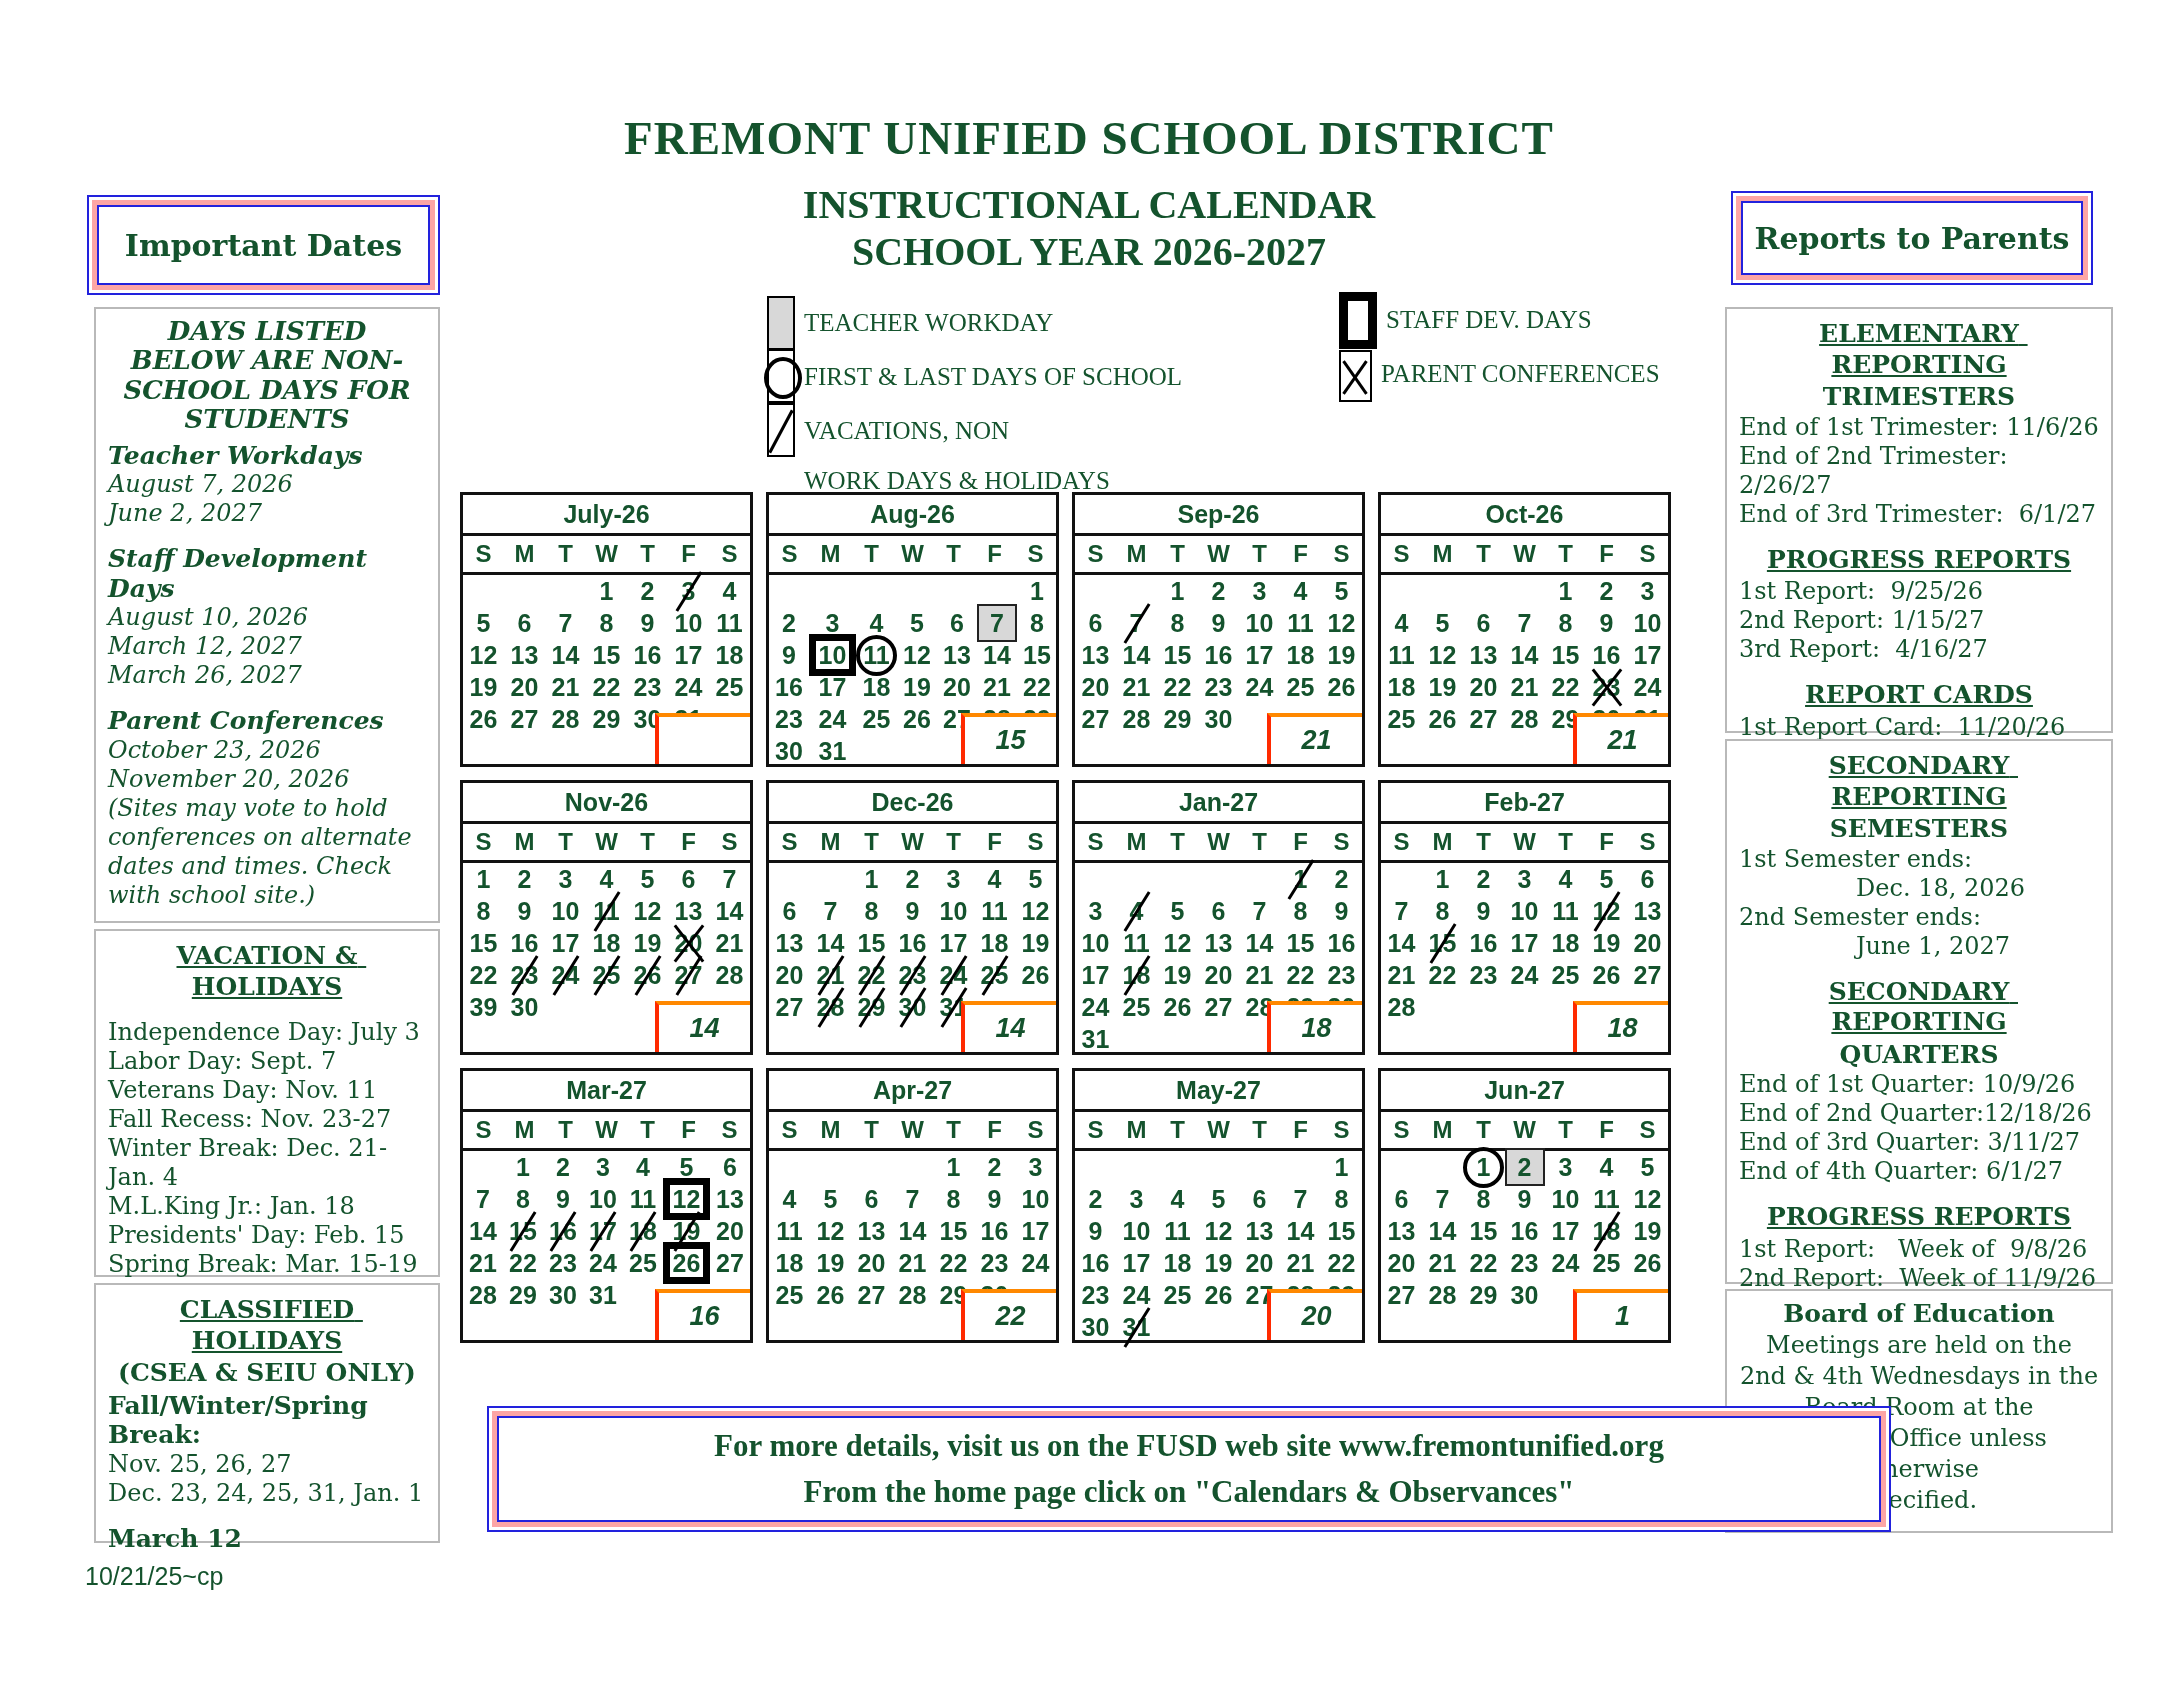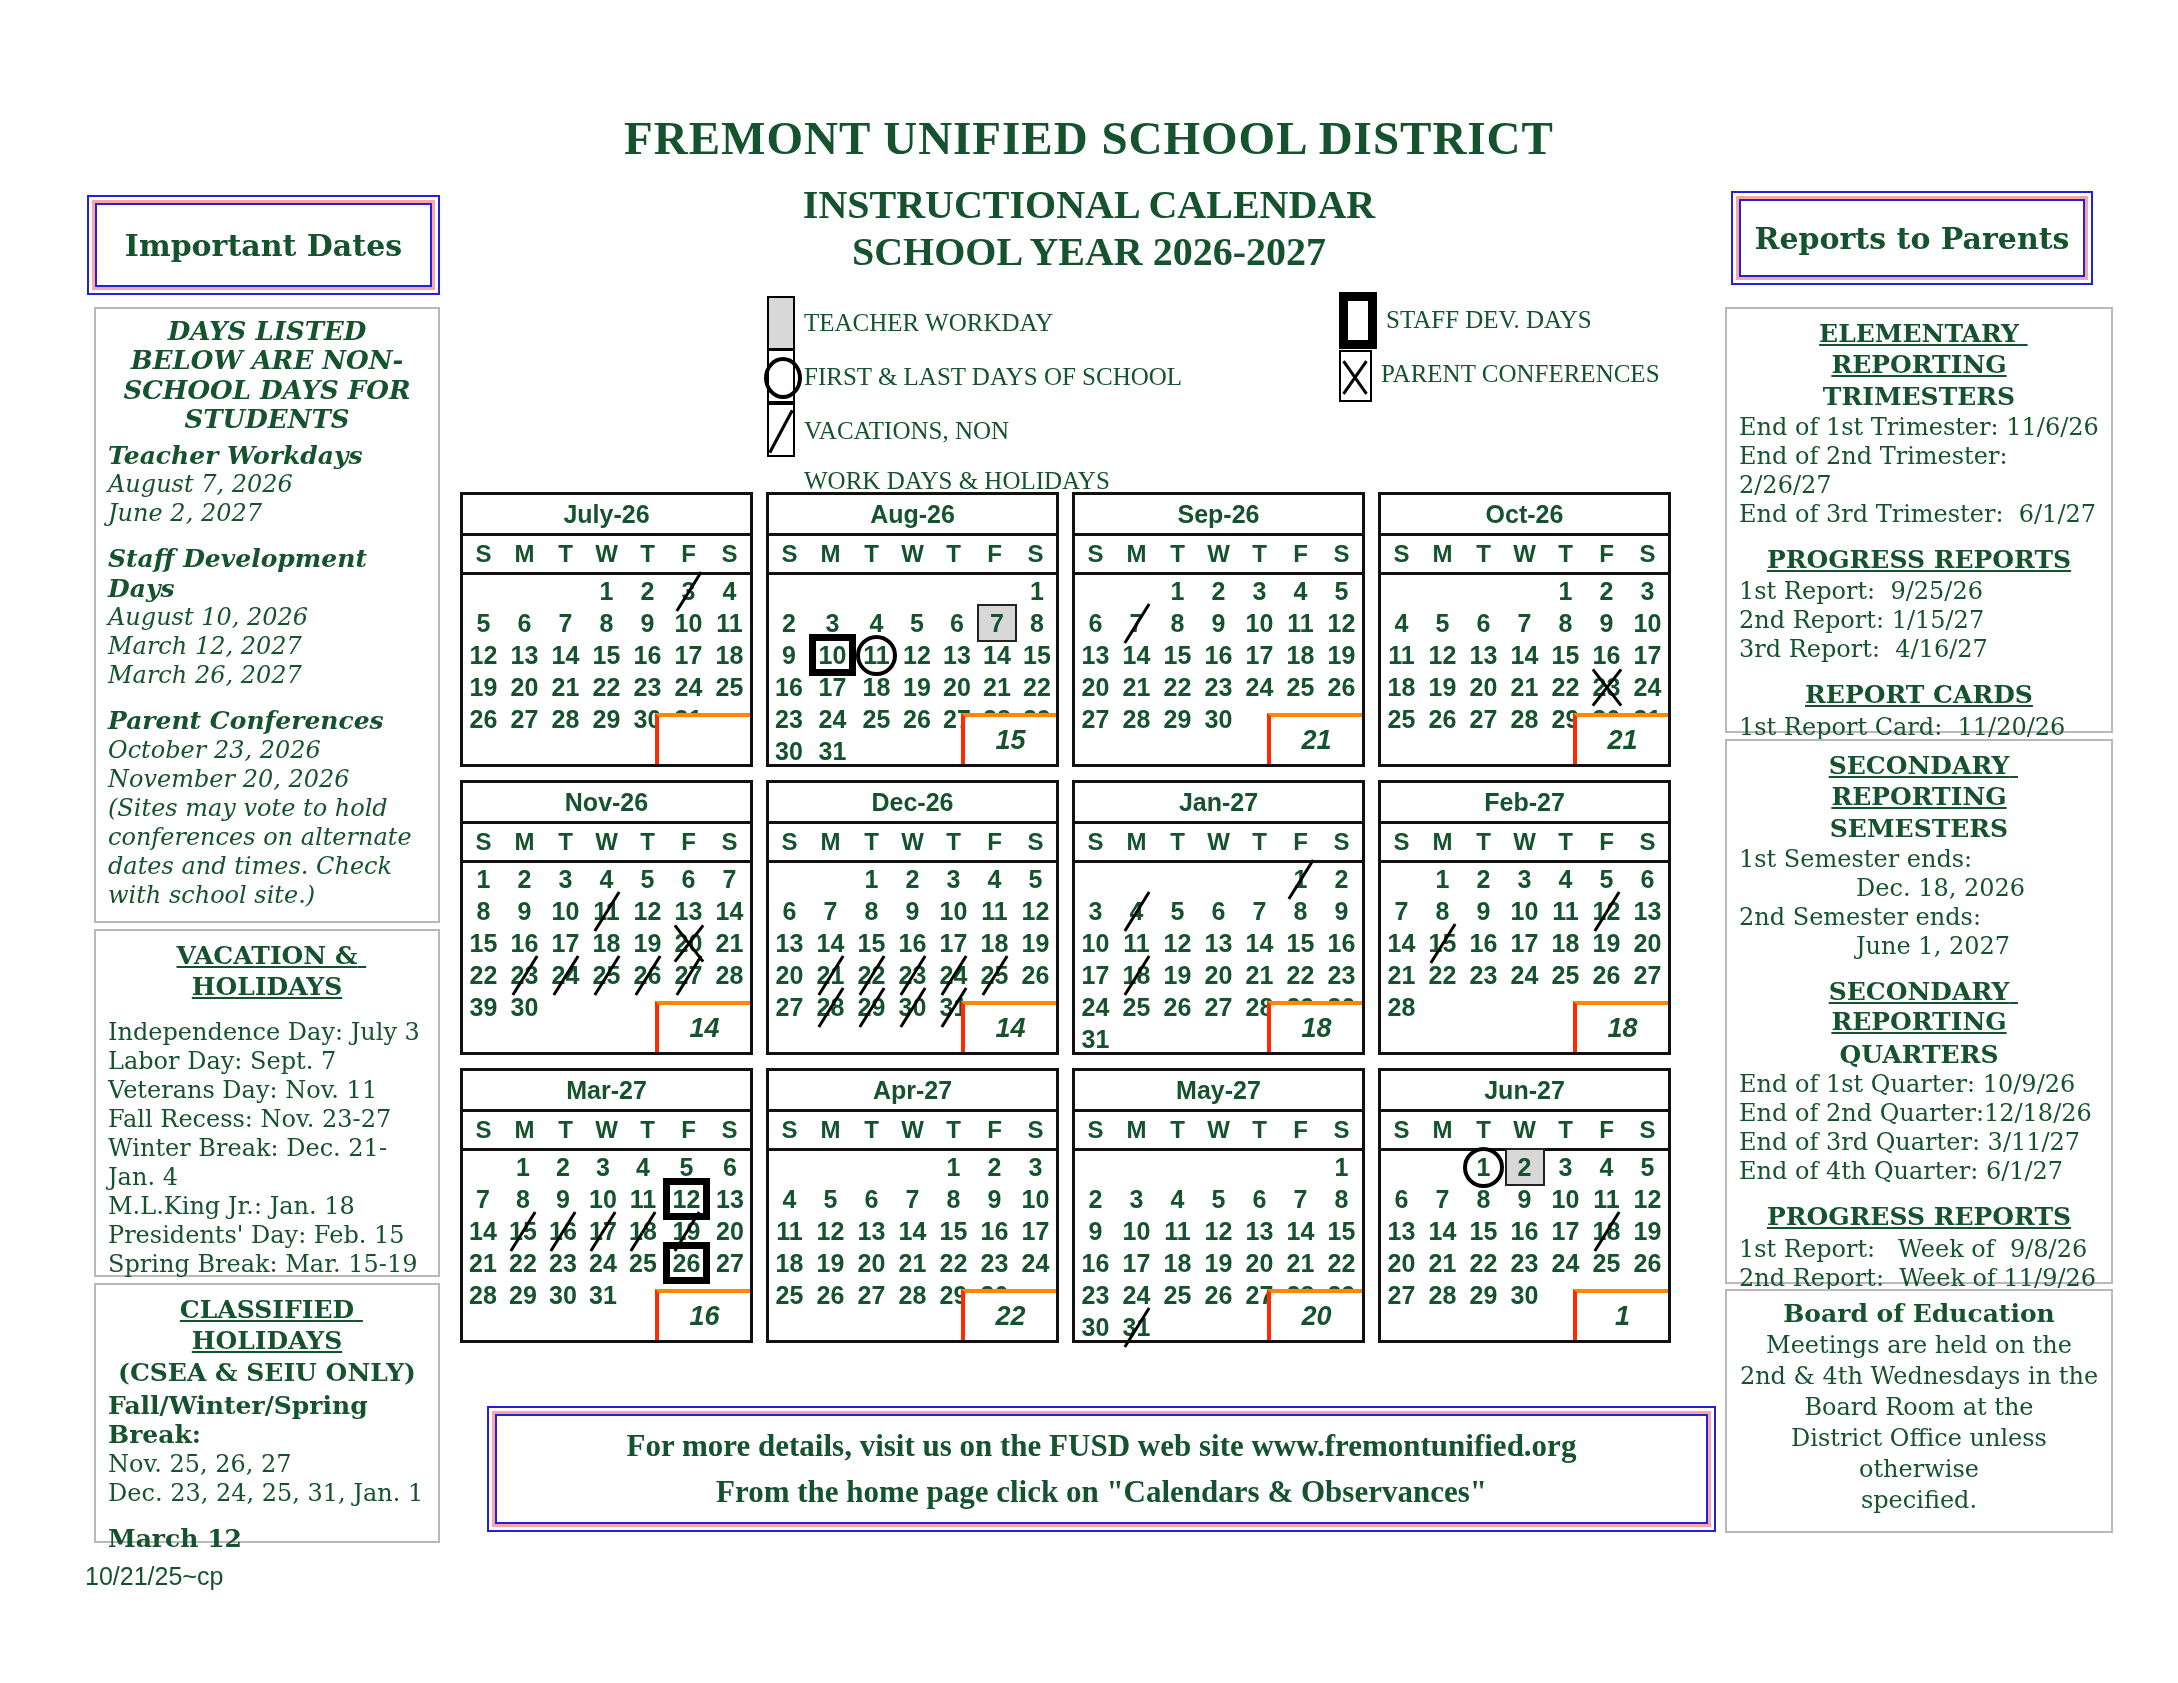--- a/index.html
+++ b/index.html
@@ -9,21 +9,21 @@
   
   .district-title{position:absolute;left:297px;top:111px;width:1584px;text-align:center;
     font-family:"Liberation Serif",serif;font-weight:bold;font-size:47px;letter-spacing:1px;}
   .sub-title{position:absolute;left:297px;width:1584px;text-align:center;
     font-family:"Liberation Serif",serif;font-weight:bold;font-size:40px;}
   .sub1{top:181px;}
   .sub2{top:228px;}
 
   
   .bluebox{position:absolute;border:2px solid #2222dd;background:#fff;padding:3px;box-sizing:border-box;}
-  .bb-mid{border:3px solid #fca5a5;height:100%;box-sizing:border-box;}
+  .bb-mid{border:5px solid #fca5a5;height:100%;box-sizing:border-box;}
   .bb-in{border:2.5px solid #2222dd;height:100%;box-sizing:border-box;display:flex;
          flex-direction:column;align-items:center;justify-content:center;}
   .box-important{left:87px;top:195px;width:353px;height:100px;}
   .box-reports{left:1731px;top:191px;width:362px;height:94px;}
   .bluebox-title{font-family:"DejaVu Serif",serif;font-weight:bold;font-size:30px;}
 
   
   .sbox{position:absolute;border:2.5px solid #b9b9b9;background:#fff;box-sizing:border-box;
         padding:8px 12px;font-family:"DejaVu Serif",serif;font-size:24px;line-height:1.2;}
   #lbox1{left:94px;top:307px;width:346px;height:616px;font-style:italic;}
@@ -88,21 +88,21 @@
     background:#000;transform:rotate(-58deg);}
   .mark-x::before,.mark-x::after{content:"";position:absolute;left:-3px;top:50%;margin-top:-1.5px;
     width:46px;height:3px;background:#000;}
   .mark-x::before{transform:rotate(-52deg);}
   .mark-x::after{transform:rotate(52deg);}
   .count{position:absolute;right:0;bottom:0;width:95px;height:51px;box-sizing:border-box;
     border-top:4px solid #ff8800;border-left:4px solid #ff2a00;background:#fff;
     display:flex;align-items:center;justify-content:center;font-weight:bold;font-style:italic;font-size:27px;}
 
   
-  .box-banner{left:487px;top:1406px;width:1229px;height:126px;}
+  .box-banner{left:487px;top:1406px;width:1404px;height:126px;}
   .banner-line{font-family:"Liberation Serif",serif;font-weight:bold;font-size:31px;line-height:1.5;
     text-align:center;white-space:nowrap;}
 </style>
 </head>
 <body>
 
 <div class="page">
 
   <div class="district-title">FREMONT UNIFIED SCHOOL DISTRICT</div>
   <div class="sub-title sub1">INSTRUCTIONAL CALENDAR</div>

